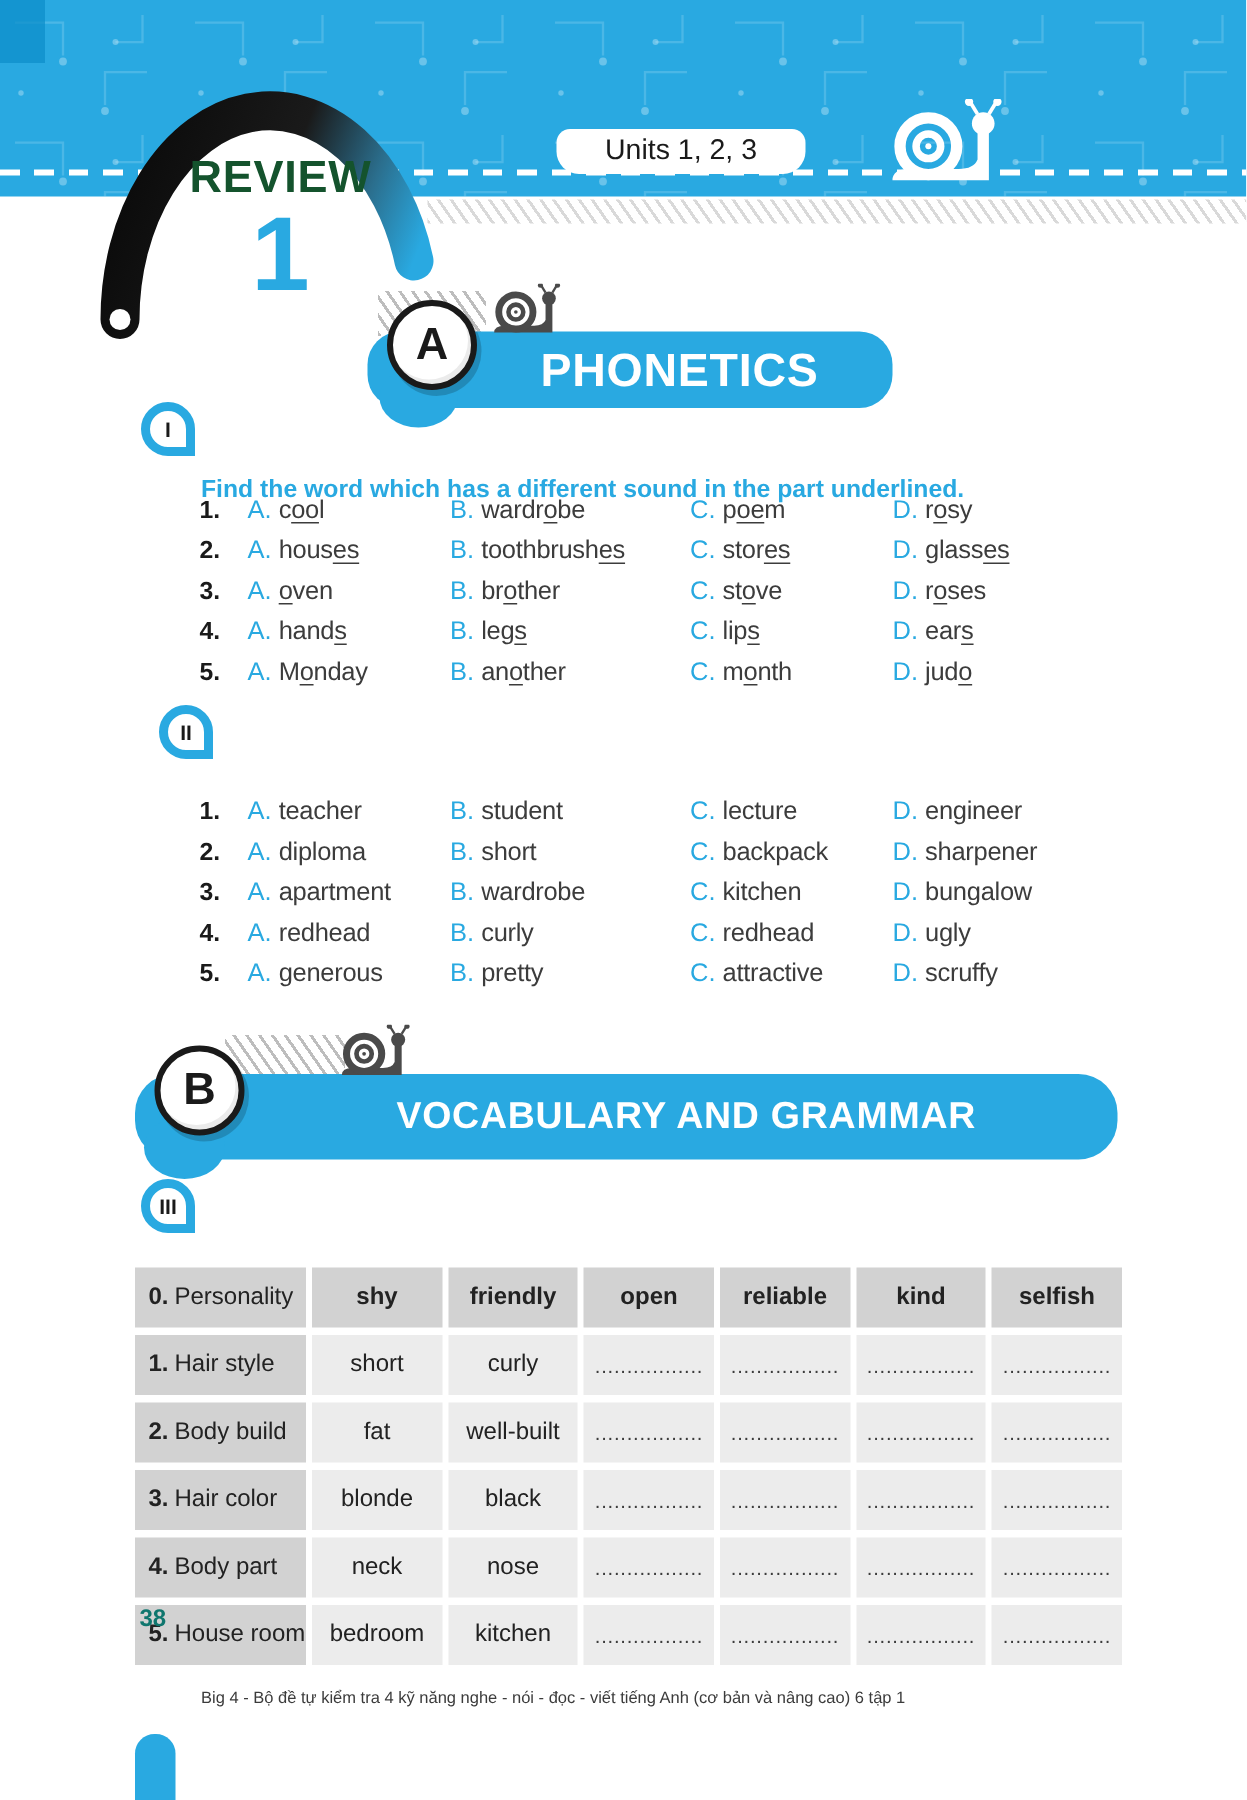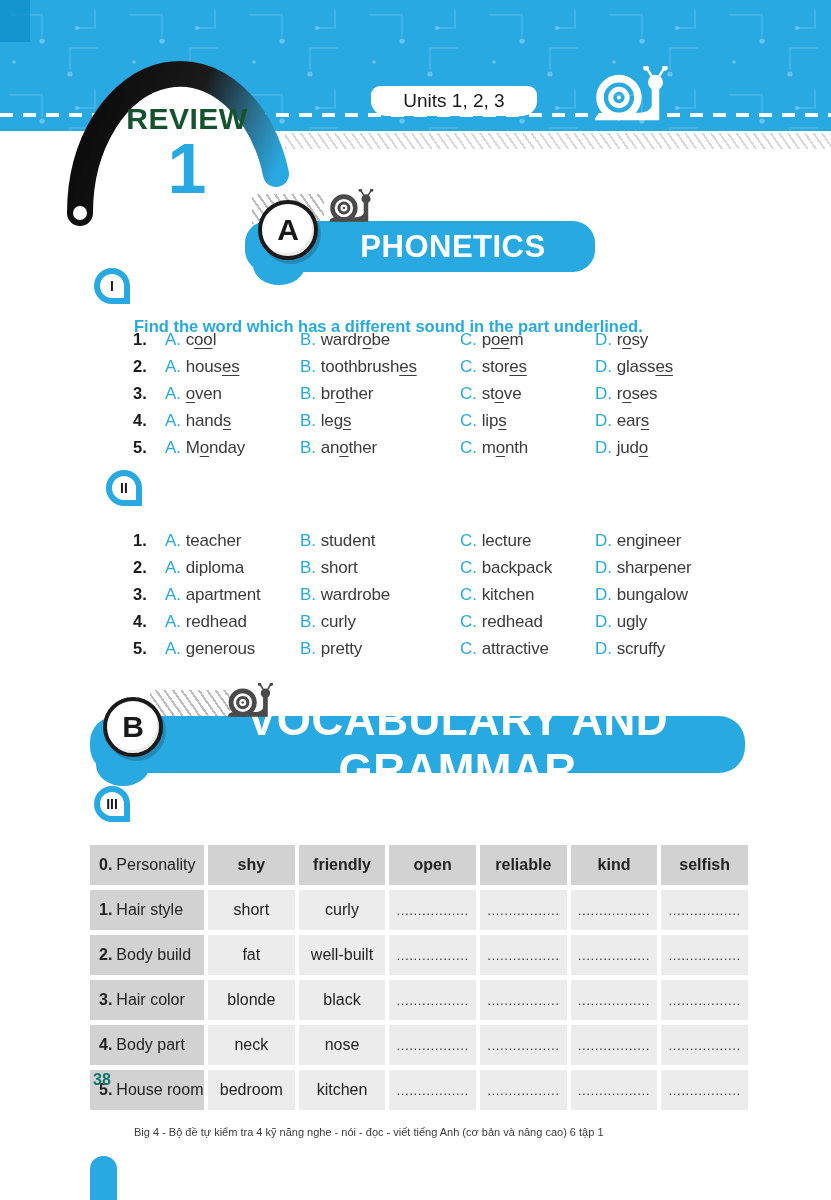--- a/index.html
+++ b/index.html
@@ -28,21 +28,21 @@
         font-size:70px;font-weight:800;color:var(--accent,#29a9e1);line-height:1;}
   
   .banner{position:absolute;background:var(--accent,#29a9e1);display:flex;align-items:center;z-index:2;}
   .banner::after{content:"";position:absolute;background:var(--accent,#29a9e1);border-radius:50%;z-index:-1;}
   .banner-a{top:221px;left:245px;width:350px;height:51px;border-radius:22px;}
   .banner-a::after{left:8px;bottom:-13px;width:52px;height:40px;}
   .banner-b{top:716px;left:90px;width:655px;height:57px;border-radius:26px;}
   .banner-b::after{left:6px;bottom:-13px;width:54px;height:42px;}
   .banner-title{color:#fff;font-weight:800;letter-spacing:.5px;flex:1;text-align:center;}
   .banner-a .banner-title{font-size:31px;padding-left:66px;}
-  .banner-b .banner-title{font-size:44px;padding-left:80px;}
+  .banner-b .banner-title{font-size:25px;padding-left:80px;}
   .badge{position:absolute;width:52px;height:52px;background:#fff;border:4px solid #1a1a1a;
         border-radius:50%;display:flex;align-items:center;justify-content:center;
         font-size:30px;font-weight:800;color:#1a1a1a;z-index:4;
         box-shadow:3px 4px 0 rgba(0,0,0,.18), inset -2px -3px 0 rgba(0,0,0,.08);}
   .badge-a{top:200px;left:258px;}
   .badge-b{top:697px;left:103px;}
   .badge-hatch{position:absolute;height:30px;z-index:1;
         background:repeating-linear-gradient(55deg,#bdbdbd 0 2px,rgba(255,255,255,0) 2px 7px);}
   .hatch-a{top:194px;left:252px;width:72px;}
   .hatch-b{top:690px;left:150px;width:80px;}

